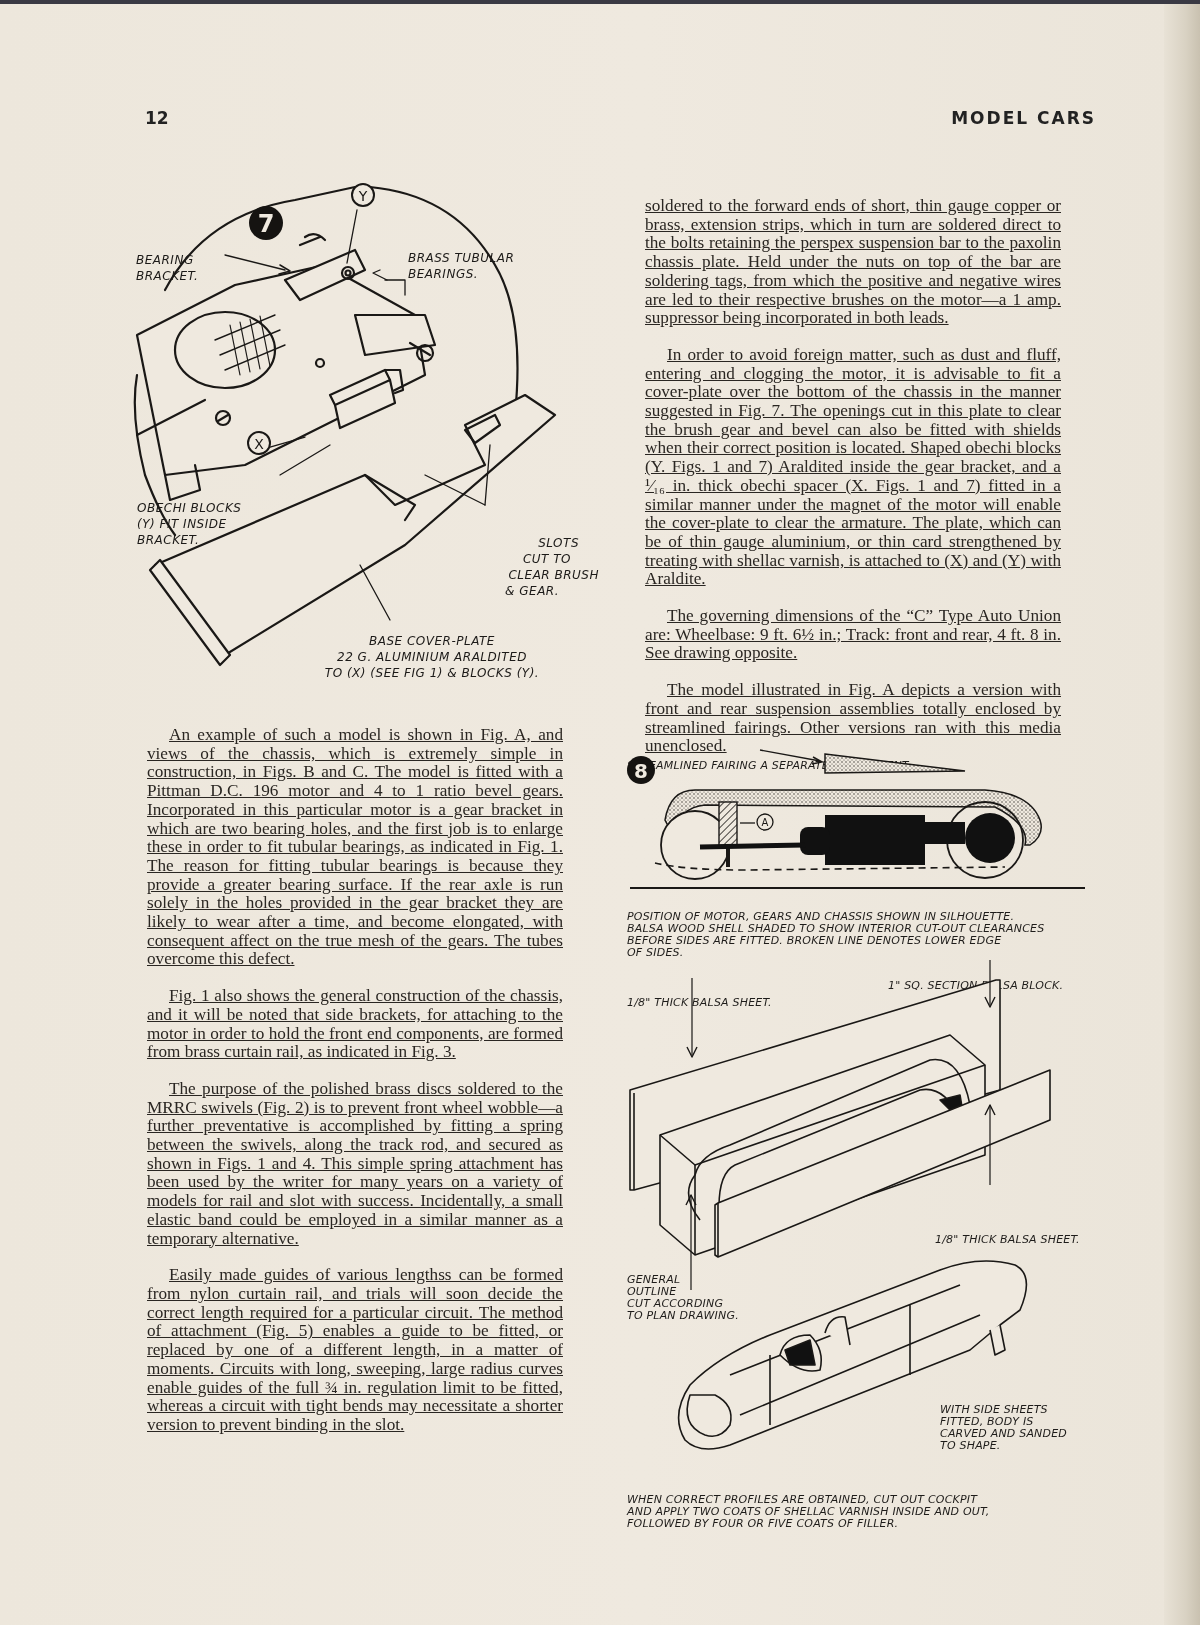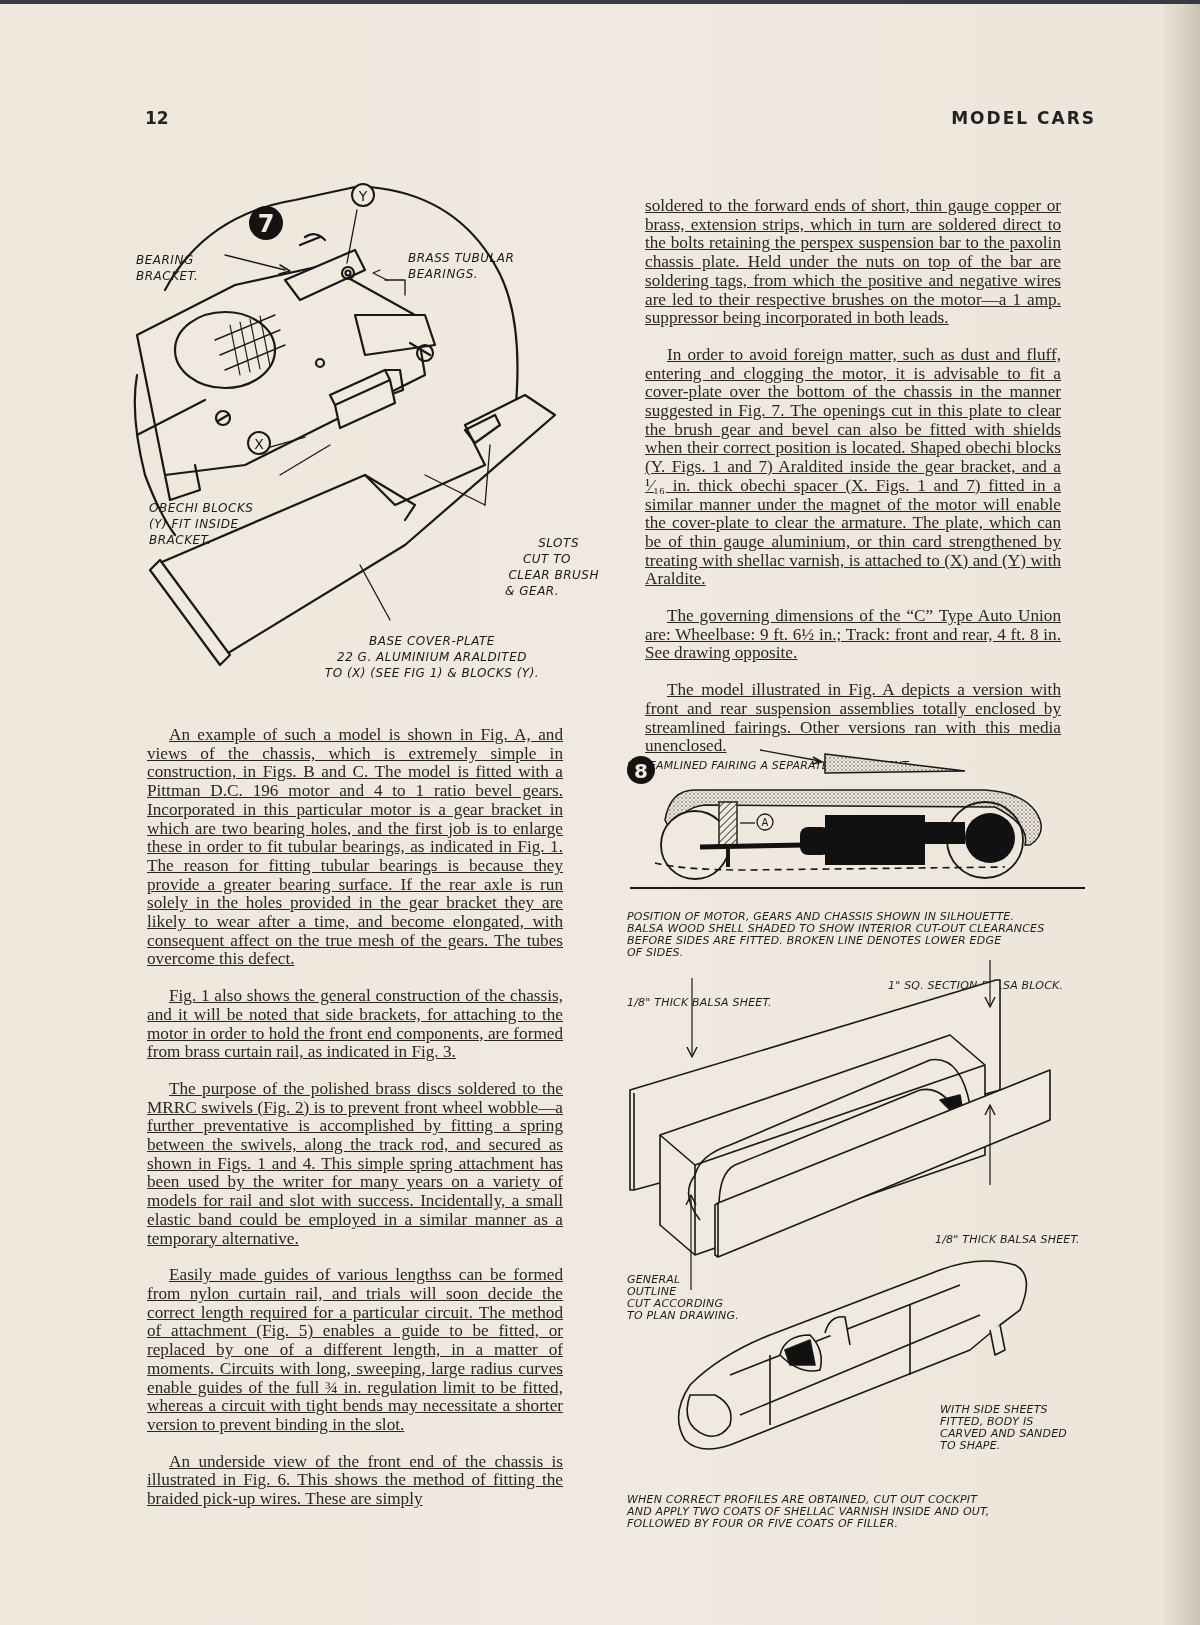--- a/index.html
+++ b/index.html
@@ -114,21 +114,21 @@
 </svg>
 
 <div class="label7" style="left:136px; top:252px;">
   <div>BEARING</div>
   <div>BRACKET.</div>
 </div>
 <div class="label7" style="left:408px; top:250px;">
   <div>BRASS TUBULAR</div>
   <div>BEARINGS.</div>
 </div>
-<div class="label7" style="left:137px; top:500px;margin-left:12px;">
+<div class="label7" style="left:137px; top:500px;">
   <div>OBECHI BLOCKS</div>
   <div>(Y) FIT INSIDE</div>
   <div>BRACKET.</div>
 </div>
 <div class="label7" style="left:454px; top:535px; text-align:right; width:145px;">
   <div style="padding-right:20px;">SLOTS</div>
   <div style="padding-right:28px;">CUT TO</div>
   <div>CLEAR BRUSH</div>
   <div style="padding-right:40px;">&amp; GEAR.</div>
 </div>
@@ -136,21 +136,20 @@
   <div>BASE COVER-PLATE</div>
   <div>22 G. ALUMINIUM ARALDITED</div>
   <div>TO (X) (SEE FIG 1) &amp; BLOCKS (Y).</div>
 </div>
 
 <div class="col" id="col-left">
   <p>An example of such a model is shown in Fig. A, and views of the chassis, which is extremely simple in construction, in Figs. B and C.  The model is fitted with a Pittman D.C. 196 motor and 4 to 1 ratio bevel gears. Incorporated in this particular motor is a gear bracket in which are two bearing holes, and the first job is to enlarge these in order to fit tubular bearings, as indicated in Fig. 1. The reason for fitting tubular bearings is because they provide a greater bearing surface. If the rear axle is run solely in the holes provided in the gear bracket they are likely to wear after a time, and become elongated, with consequent affect on the true mesh of the gears. The tubes overcome this defect.</p>
   <p>Fig. 1 also shows the general construction of the chassis, and it will be noted that side brackets, for attaching to the motor in order to hold the front end components, are formed from brass curtain rail, as indicated in Fig. 3.</p>
   <p>The purpose of the polished brass discs soldered to the MRRC swivels (Fig. 2) is to prevent front wheel wobble—a further preventative is accomplished by fitting a spring between the swivels, along the track rod, and secured as shown in Figs. 1 and 4. This simple spring attachment has been used by the writer for many years on a variety of models for rail and slot with success.  Incidentally, a small elastic band could be employed in a similar manner as a temporary alternative.</p>
   <p>Easily made guides of various lengthss can be formed from nylon curtain rail, and trials will soon decide the correct length required for a particular circuit. The method of attachment (Fig. 5) enables a guide to be fitted, or replaced by one of a different length, in a matter of moments. Circuits with long, sweeping, large radius curves enable guides of the full ¾ in. regulation limit to be fitted, whereas a circuit with tight bends may necessitate a shorter version to prevent binding in the slot.</p>
-  <p>An underside view of the front end of the chassis is illustrated in Fig. 6. This shows the method of fitting the braided pick-up wires. These are simply</p>
 </div>
 
 <div class="col" id="col-right-top">
   <p class="noindent">soldered to the forward ends of short, thin gauge copper or brass, extension strips, which in turn are soldered direct to the bolts retaining the perspex suspension bar to the paxolin chassis plate. Held under the nuts on top of the bar are soldering tags, from which the positive and negative wires are led to their respective brushes on the motor—a 1 amp. suppressor being incorporated in both leads.</p>
   <p>In order to avoid foreign matter, such as dust and fluff, entering and clogging the motor, it is advisable to fit a cover-plate over the bottom of the chassis in the manner suggested in Fig. 7. The openings cut in this plate to clear the brush gear and bevel can also be fitted with shields when their correct position is located. Shaped obechi blocks (Y. Figs. 1 and 7) Araldited inside the gear bracket, and a ¹⁄₁₆ in. thick obechi spacer (X. Figs. 1 and 7) fitted in a similar manner under the magnet of the motor will enable the cover-plate to clear the armature. The plate, which can be of thin gauge aluminium, or thin card strengthened by treating with shellac varnish, is attached to (X) and (Y) with Araldite.</p>
   <p>The governing dimensions of the “C” Type Auto Union are: Wheelbase: 9 ft. 6½ in.; Track: front and rear, 4 ft. 8 in.  See drawing opposite.</p>
   <p>The model illustrated in Fig. A depicts a version with front and rear suspension assemblies totally enclosed by streamlined fairings. Other versions ran with this media unenclosed.</p>
 </div>
 
 <div class="caption" style="left:627px; top:736px;">STREAMLINED FAIRING A SEPARATE ATTACHMENT.</div>

